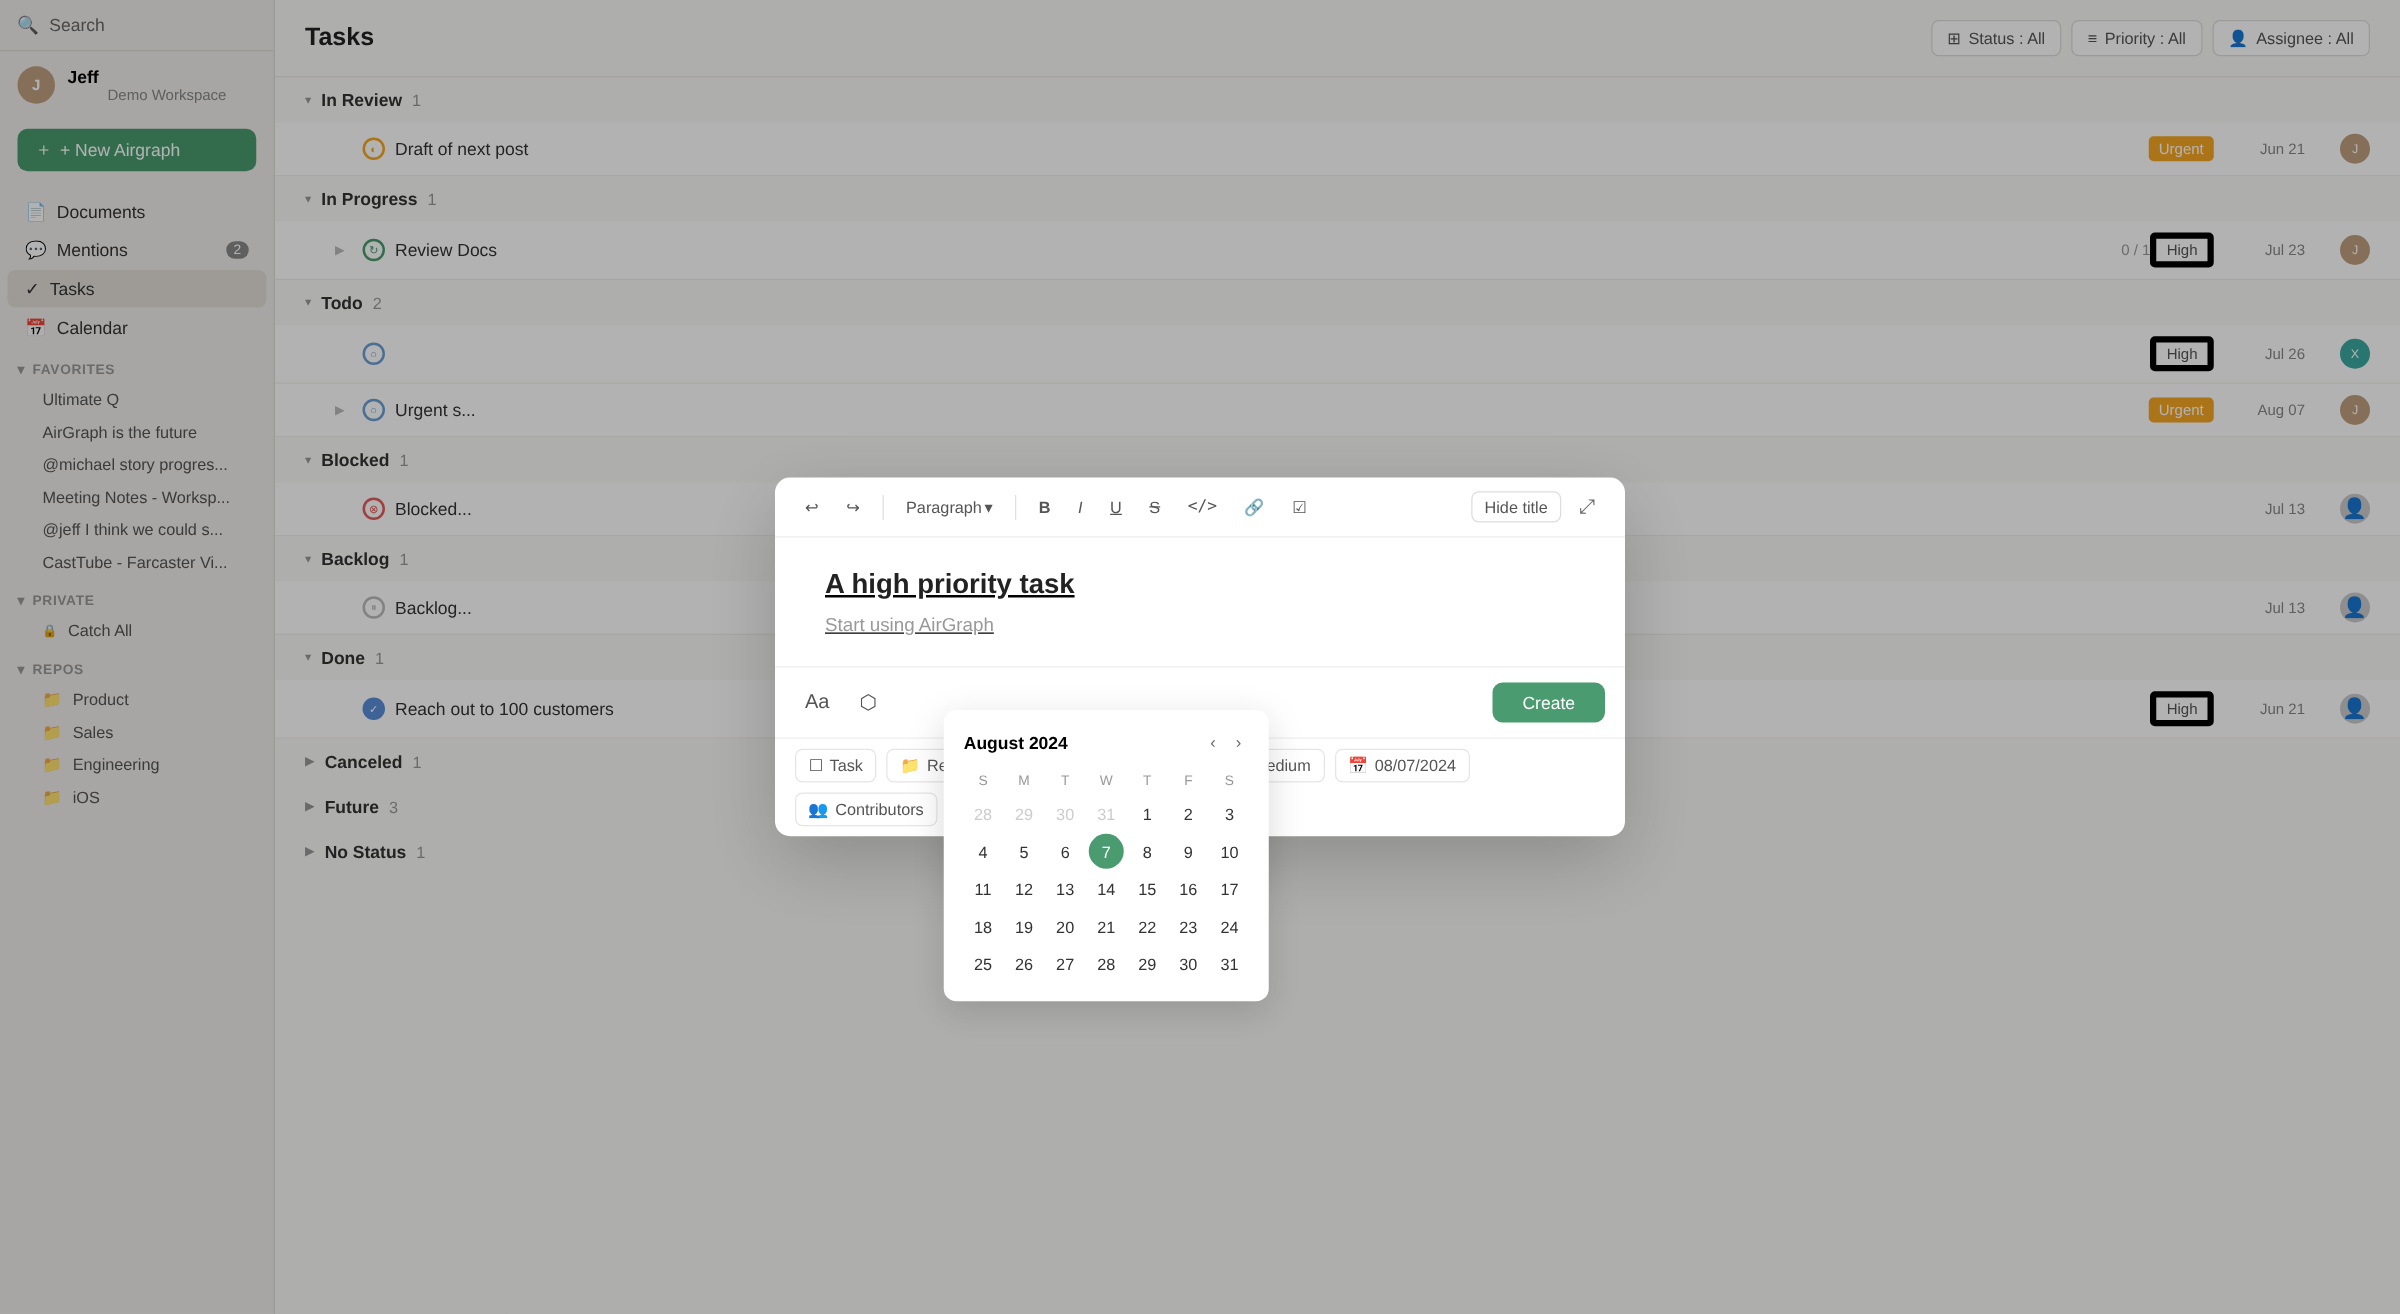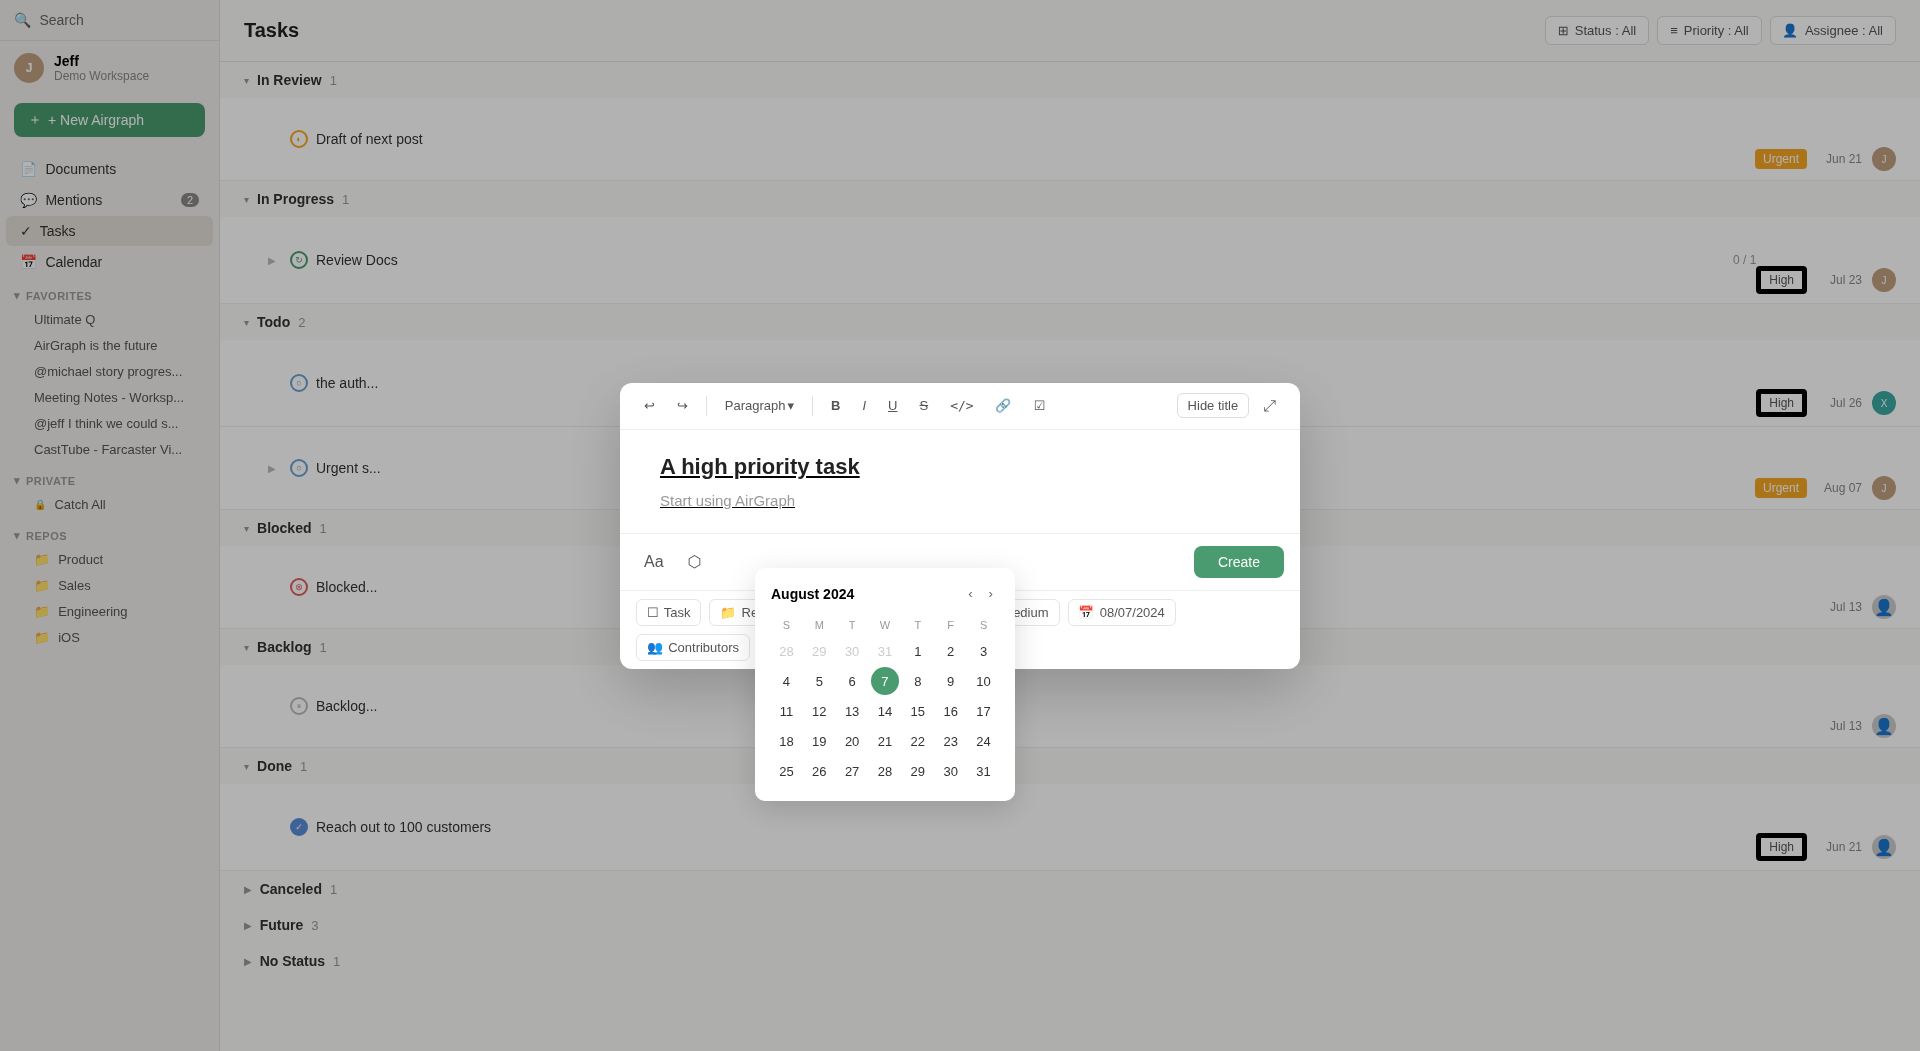--- a/index.html
+++ b/index.html
@@ -5,21 +5,21 @@
     * { box-sizing: border-box; margin: 0; padding: 0; }
     body { font-family: -apple-system, BlinkMacSystemFont, 'Segoe UI', sans-serif; background: #f5f5f5; display: flex; height: 100vh; overflow: hidden; font-size: 14px; }
 
     
     .sidebar { width: 220px; background: #f0eeec; border-right: 1px solid #e0ddd9; display: flex; flex-direction: column; height: 100vh; overflow-y: auto; flex-shrink: 0; }
     .sidebar-search { display: flex; align-items: center; gap: 8px; padding: 12px 14px; border-bottom: 1px solid #e0ddd9; cursor: pointer; }
     .sidebar-search span { color: #666; font-size: 14px; }
     .sidebar-user { display: flex; align-items: center; gap: 10px; padding: 12px 14px; }
     .avatar { width: 30px; height: 30px; border-radius: 50%; background: #c0a080; display: flex; align-items: center; justify-content: center; color: white; font-size: 12px; font-weight: bold; overflow: hidden; }
     .user-info .name { font-weight: 600; font-size: 14px; }
-    .user-info .workspace { font-size: 12px; color: #888; }
+    .user-info .workspace { font-size: 12px; color: #888; margin-left: 32px; }
     .new-airgraph-btn { margin: 8px 14px; background: #4a9b6f; color: white; border: none; border-radius: 8px; padding: 8px 14px; cursor: pointer; display: flex; align-items: center; gap: 6px; font-size: 14px; font-weight: 500; }
     .sidebar-nav { padding: 8px 0; }
     .sidebar-item { display: flex; align-items: center; gap: 8px; padding: 7px 14px; cursor: pointer; border-radius: 6px; margin: 1px 6px; color: #333; font-size: 14px; }
     .sidebar-item.active { background: #e2dfd9; }
     .sidebar-badge { margin-left: auto; background: #888; color: white; border-radius: 10px; padding: 1px 6px; font-size: 11px; }
     .sidebar-section { padding: 4px 14px; font-size: 11px; font-weight: 600; color: #999; text-transform: uppercase; letter-spacing: 0.5px; margin-top: 8px; display: flex; align-items: center; gap: 6px; cursor: pointer; }
     .sidebar-sub-item { display: flex; align-items: center; gap: 8px; padding: 5px 14px 5px 28px; cursor: pointer; border-radius: 6px; margin: 1px 6px; color: #555; font-size: 13px; }
     .lock-icon { font-size: 10px; }
 
     
@@ -40,21 +40,21 @@
     .task-expand { width: 16px; color: #bbb; font-size: 10px; margin-right: 6px; cursor: pointer; }
     .task-status-icon { width: 18px; height: 18px; border-radius: 50%; border: 2px solid; display: flex; align-items: center; justify-content: center; margin-right: 8px; flex-shrink: 0; font-size: 9px; }
     .status-review { border-color: #f5a623; color: #f5a623; }
     .status-progress { border-color: #4a9b6f; color: #4a9b6f; }
     .status-todo { border-color: #6b9fd4; color: #6b9fd4; }
     .status-blocked { border-color: #e05c5c; color: #e05c5c; }
     .status-backlog { border-color: #bbb; color: #bbb; }
     .status-done { background: #5b8dd9; border-color: #5b8dd9; color: white; }
     .task-name { flex: 1; font-size: 14px; color: #333; }
     .task-sub { font-size: 12px; color: #999; margin-left: 6px; }
-    .task-meta { display: flex; align-items: center; gap: 10px; margin-left: auto; margin-top: 40px; }
+    .task-meta { display: flex; align-items: center; gap: 28px; margin-left: auto; }
     .priority-badge { padding: 3px 8px; border-radius: 4px; font-size: 12px; font-weight: 500; }
     .priority-urgent { background: #f5a623; color: white; }
     .priority-high { border: 5px solid #000000; color: #555; font-size: 12px; padding: 2px 8px; border-radius: 4px; }
     .task-date { font-size: 12px; color: #888; min-width: 45px; text-align: right; }
     .task-avatar { width: 24px; height: 24px; border-radius: 50%; background: #c0a080; display: flex; align-items: center; justify-content: center; color: white; font-size: 10px; }
     .task-avatar.teal { background: #3aa99f; }
     .task-avatar.gray { background: #ccc; color: #666; font-size: 16px; }
 
     
     .overlay { position: fixed; inset: 0; background: rgba(0,0,0,0.3); display: flex; align-items: center; justify-content: center; z-index: 100; }
@@ -241,21 +241,20 @@
 
     <div class="task-group">
       <div class="task-group-header">
         <span class="chevron">▾</span>
         <span class="group-title">Todo</span>
         <span class="group-count">2</span>
       </div>
       <div class="task-row">
         <span class="task-expand"></span>
         <div class="task-status-icon status-todo">○</div>
-        <span class="task-name">the auth...</span>
         <div class="task-meta">
           <span class="priority-high">High</span>
           <span class="task-date">Jul 26</span>
           <div class="task-avatar teal">X</div>
         </div>
       </div>
       <div class="task-row">
         <span class="task-expand">▶</span>
         <div class="task-status-icon status-todo">○</div>
         <span class="task-name">Urgent s...</span>

